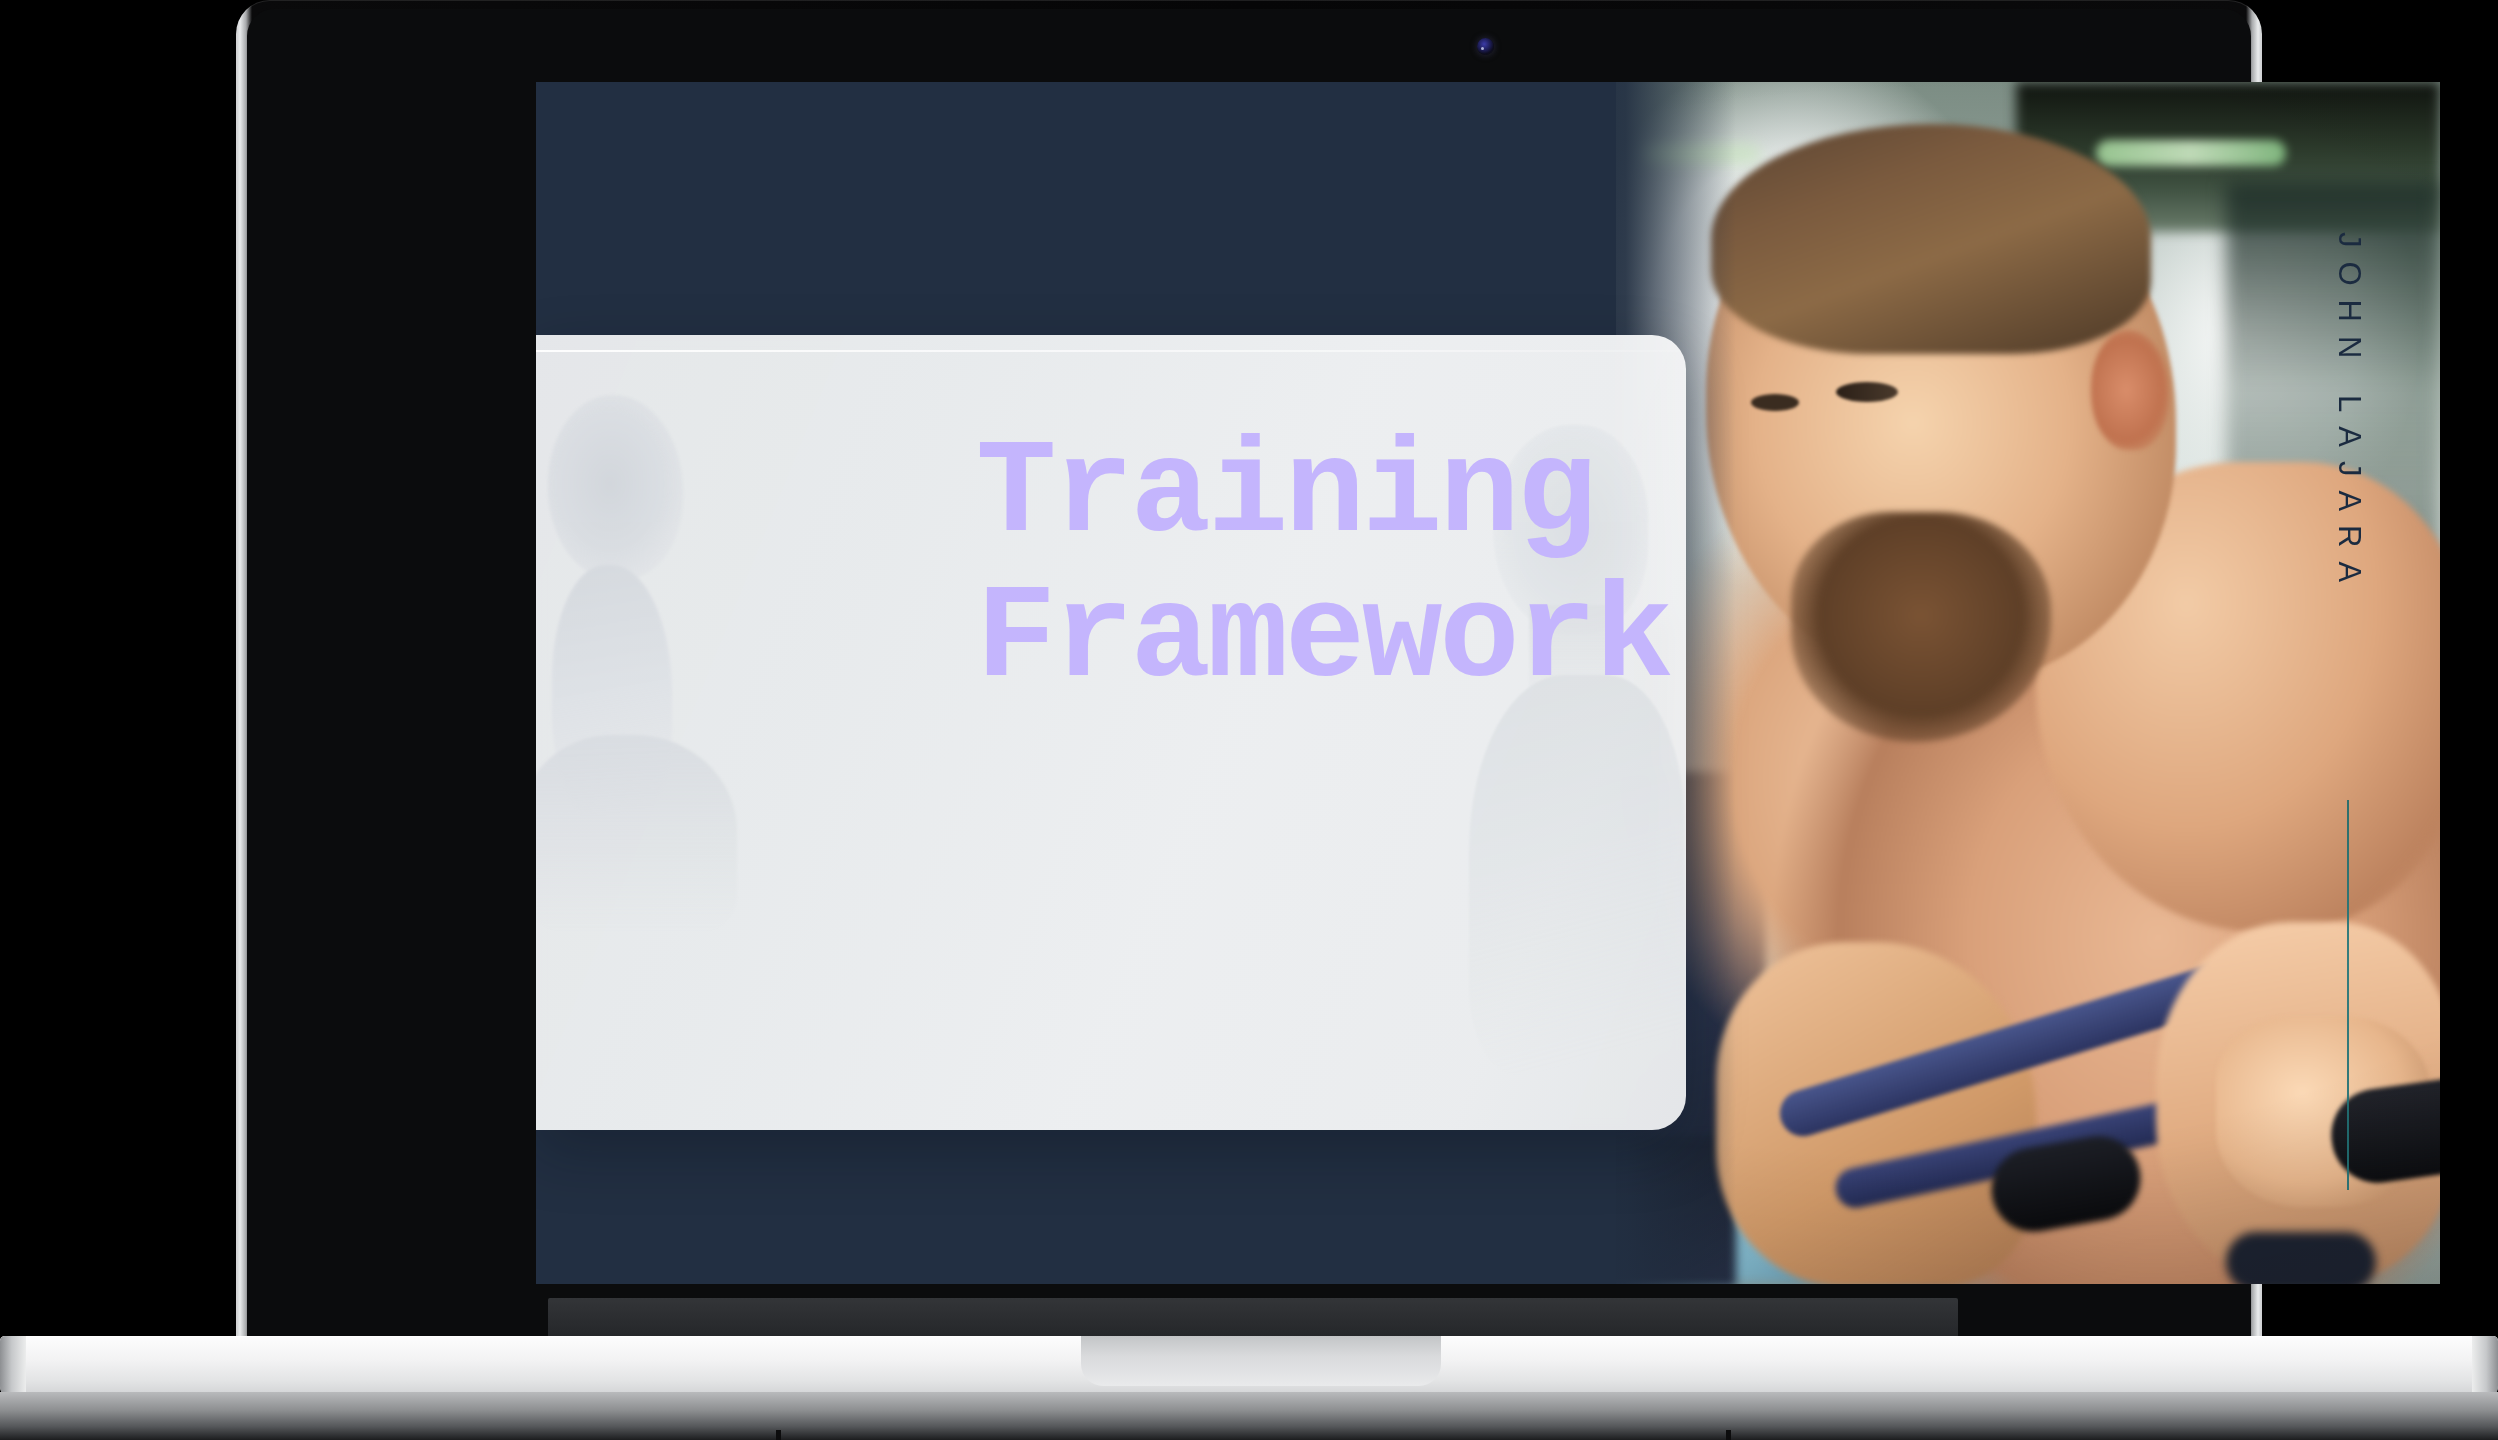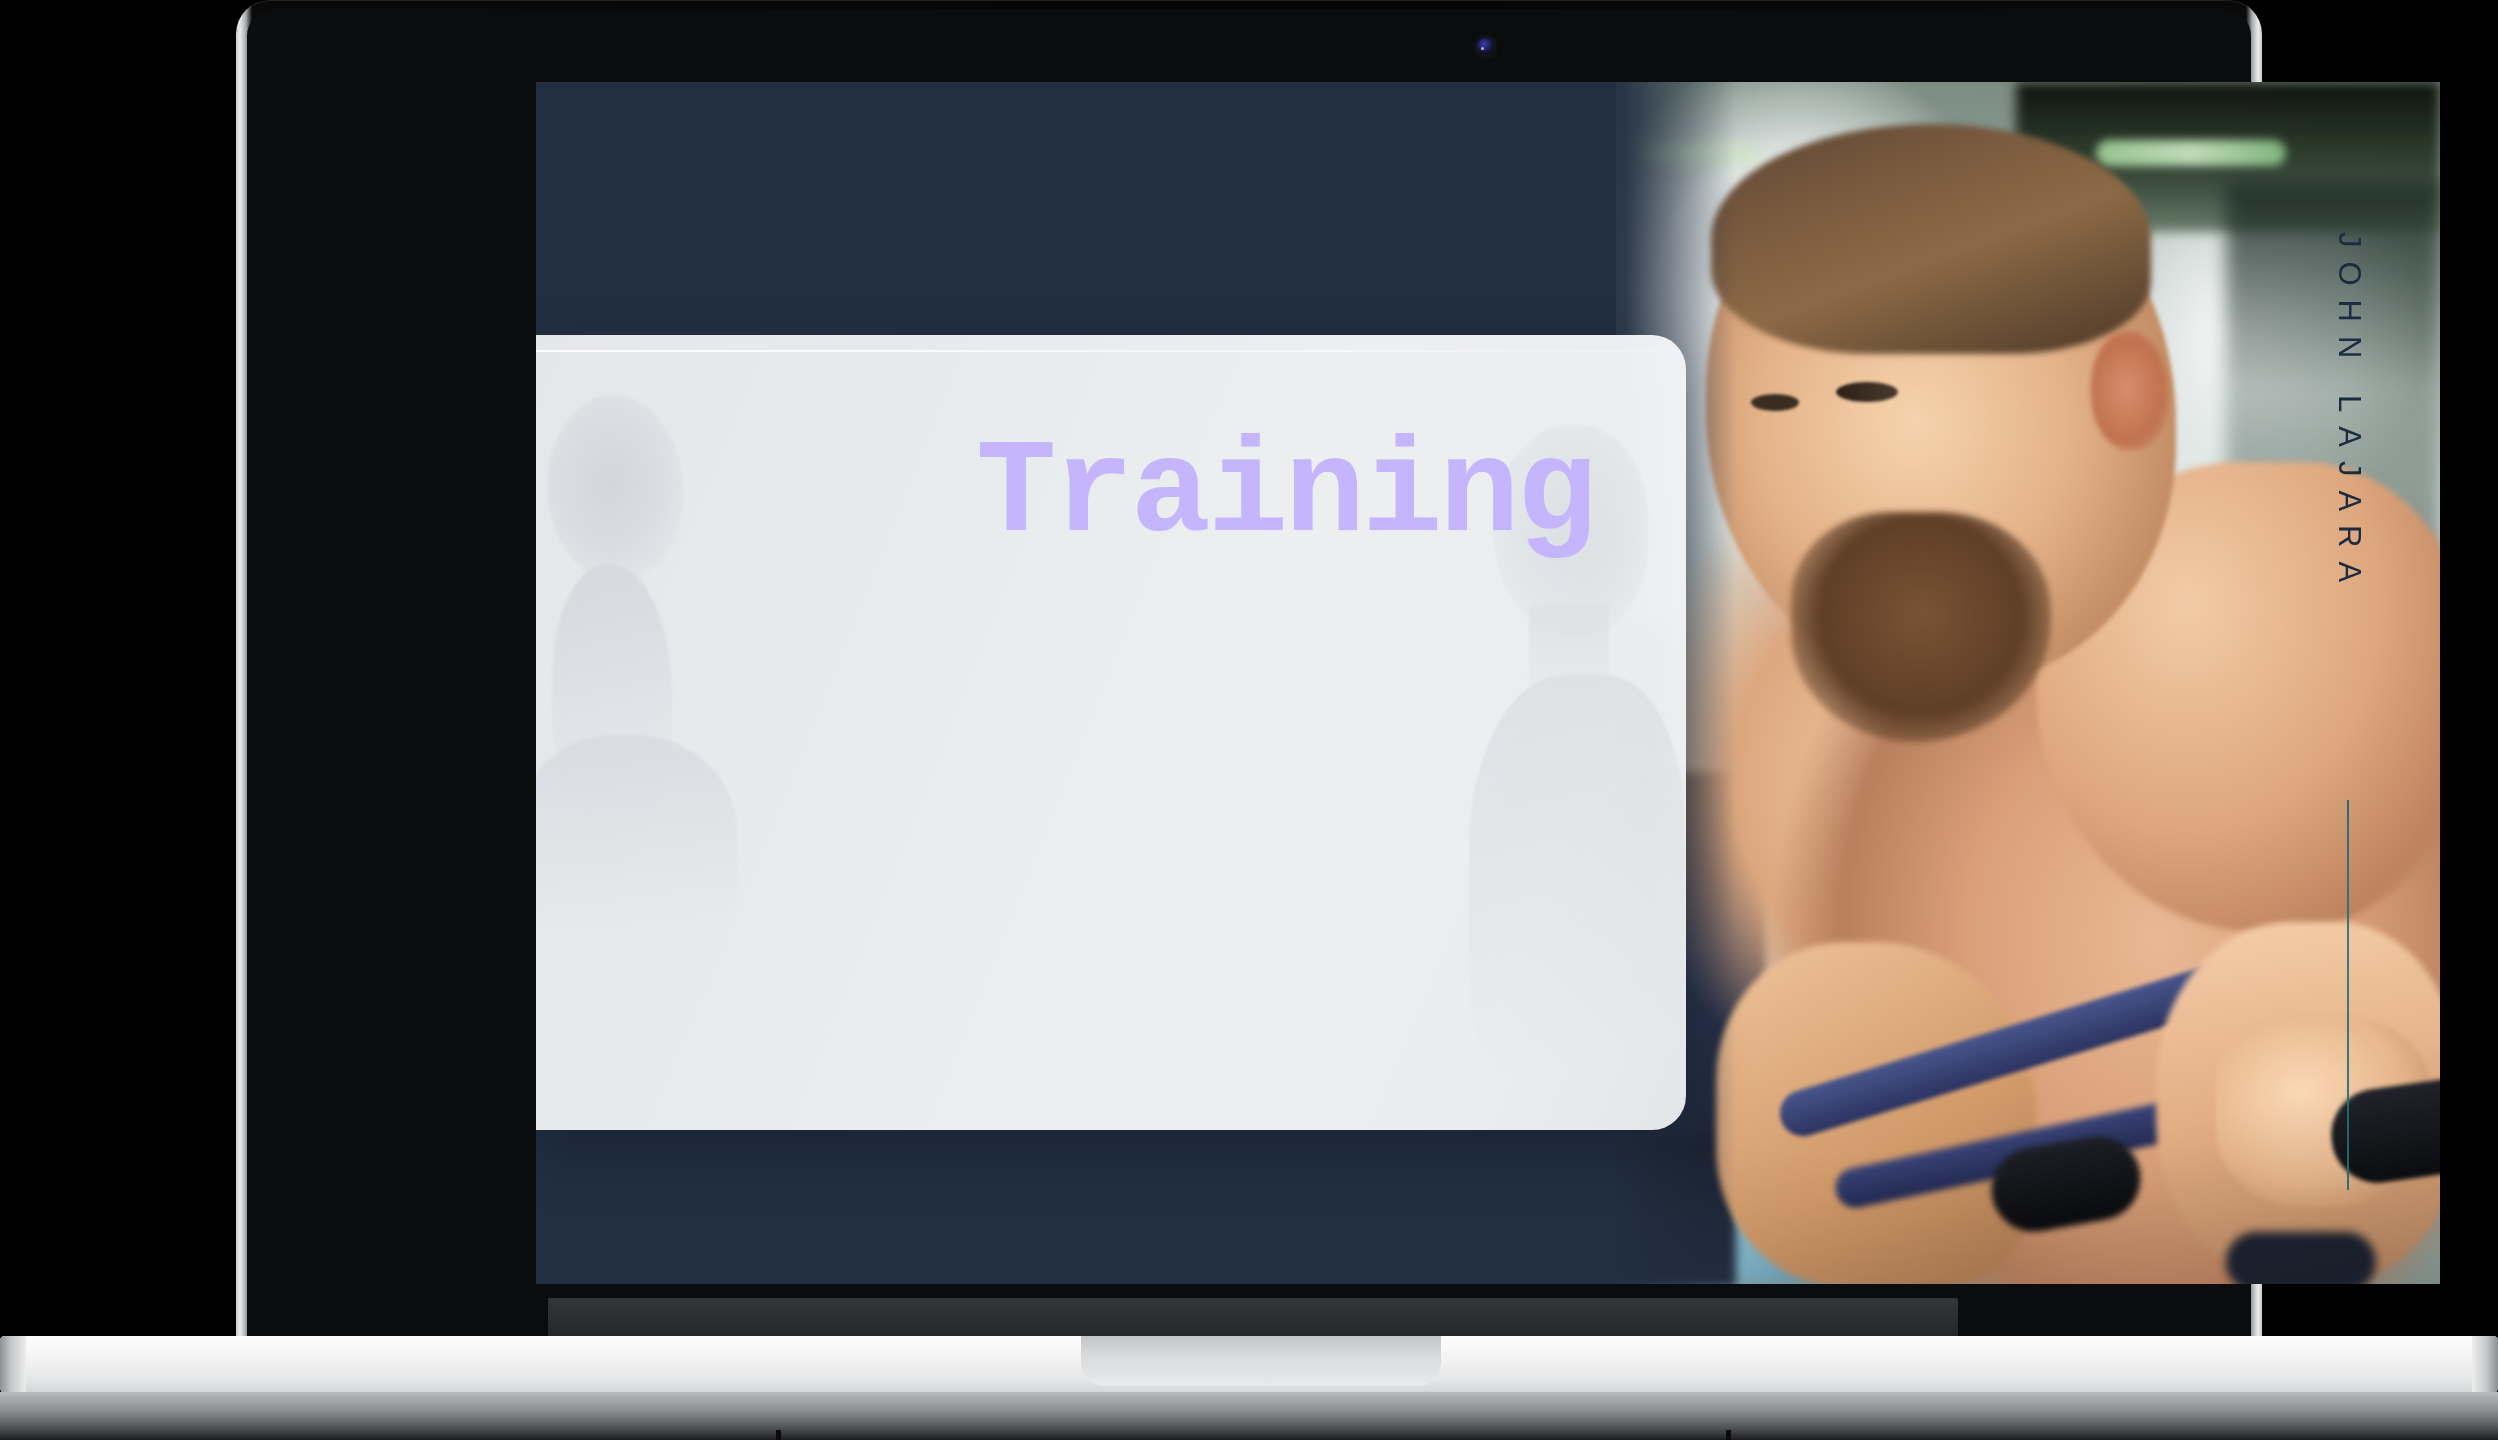--- a/index.html
+++ b/index.html
@@ -564,20 +564,21 @@
         <div class="ghost-b">
           <div class="g-head"></div>
             <div class="g-neck"></div>
             <div class="g-shoulder"></div>
         </div>
       </div>
 
 
       <div class="headline">
         <span class="l1">Training</span>
+        <span class="l2">Framework</span>
       </div>
 
       <div class="vname">JOHN LAJARA</div>
       <div class="vrule"></div>
 
     </div>
 
     <div class="hinge"></div>
     <div class="base"></div>
     <div class="base-edge-l"></div>

